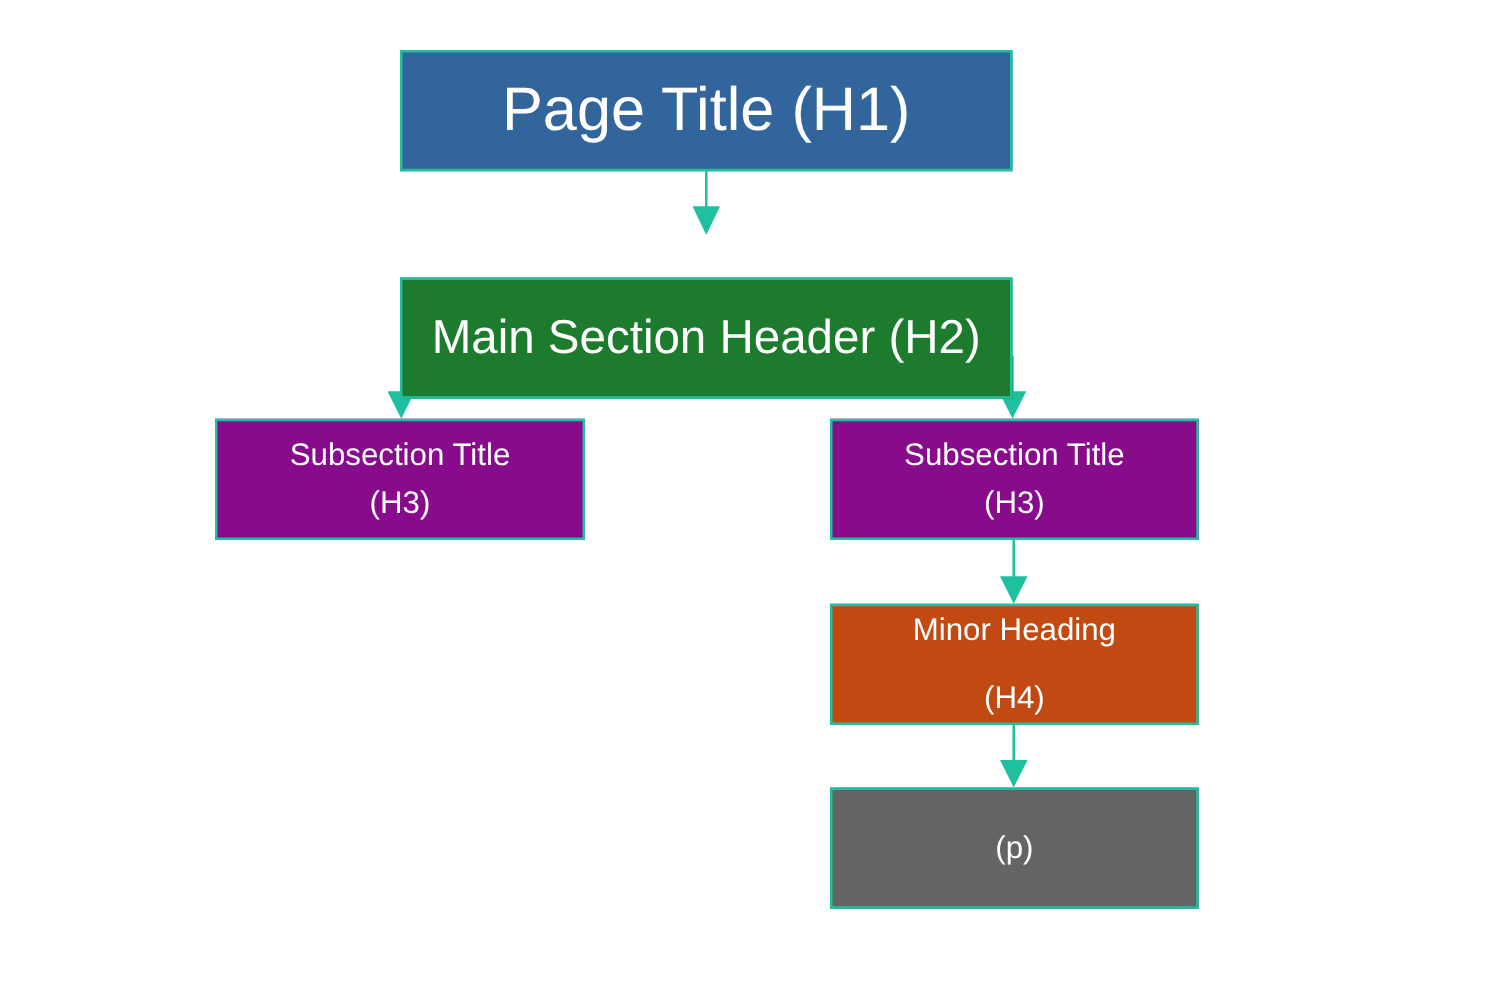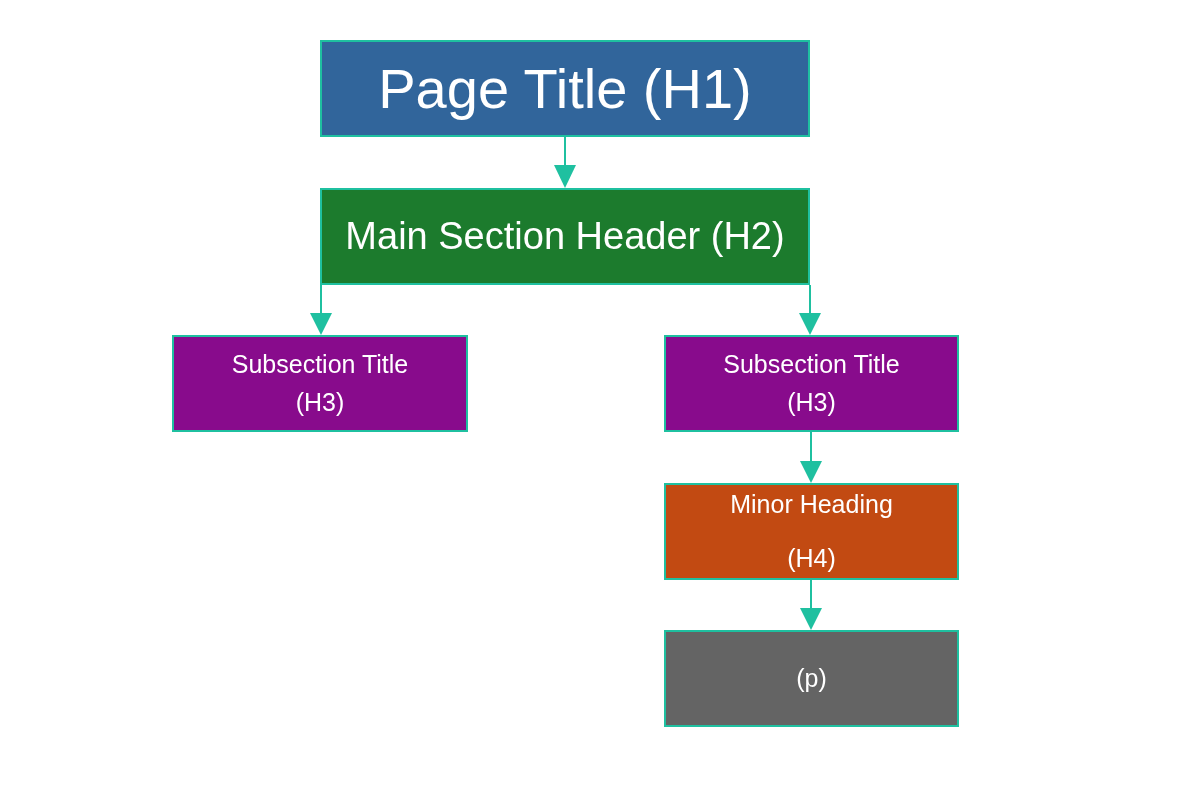--- a/index.html
+++ b/index.html
@@ -26,21 +26,21 @@
     flex-direction: column;
     align-items: center;
     justify-content: center;
     text-align: center;
     font-weight: 400;
   }
   .node .l1, .node .l2 {
     line-height: 1.5;
     white-space: nowrap;
   }
-  .node-h1  { left: 320px; top: 40px;  width: 490px; height: 97px; font-size: 56px; }
+  .node-h1  { left: 320px; top: 40px;  width: 490px; height: 97px; font-size: 49px; }
   .node-h2  { left: 320px; top: 188px; width: 490px; height: 97px; font-size: 38px; }
   .node-h3a { left: 172px; top: 335px; width: 296px; height: 97px; font-size: 25px; }
   .node-h3b { left: 664px; top: 335px; width: 295px; height: 97px; font-size: 25px; }
   .node-h4  { left: 664px; top: 483px; width: 295px; height: 97px; font-size: 25px; gap: 17px; }
   .node-p   { left: 664px; top: 630px; width: 295px; height: 97px; font-size: 25px; }
   svg.edges {
     position: absolute;
     left: 0;
     top: 0;
     width: 1200px;
@@ -74,21 +74,21 @@
       <line x1="811" y1="580" x2="811" y2="610" stroke-width="2" style="stroke: rgb(31, 192, 160);"></line>
       <polygon points="800,608 822,608 811,630" style="fill: rgb(31, 192, 160);"></polygon>
     </g>
   </svg>
 
   <div class="node node-h1" style="background-color: rgb(49, 101, 155); border-color: rgb(31, 192, 160); color: rgb(255, 255, 255);">
     <div class="l1">Page Title (H1)</div>
     <div class="l2"></div>
   </div>
 
-  <div class="node node-h2" style="background-color: rgb(28, 123, 45); border-color: rgb(31, 192, 160); color: rgb(255, 255, 255);">
+  <div class="node node-h2" style="background-color: rgb(28, 123, 45); border-color: rgb(31, 192, 160); color: rgb(255, 255, 255); margin-top: 34px;">
     <div class="l1">Main Section Header (H2)</div>
     <div class="l2"></div>
   </div>
 
   <div class="node node-h3a" style="background-color: rgb(136, 11, 140); border-color: rgb(31, 192, 160); color: rgb(255, 255, 255);">
     <div class="l1">Subsection Title</div>
     <div class="l2">(H3)</div>
   </div>
 
   <div class="node node-h3b" style="background-color: rgb(136, 11, 140); border-color: rgb(31, 192, 160); color: rgb(255, 255, 255);">

